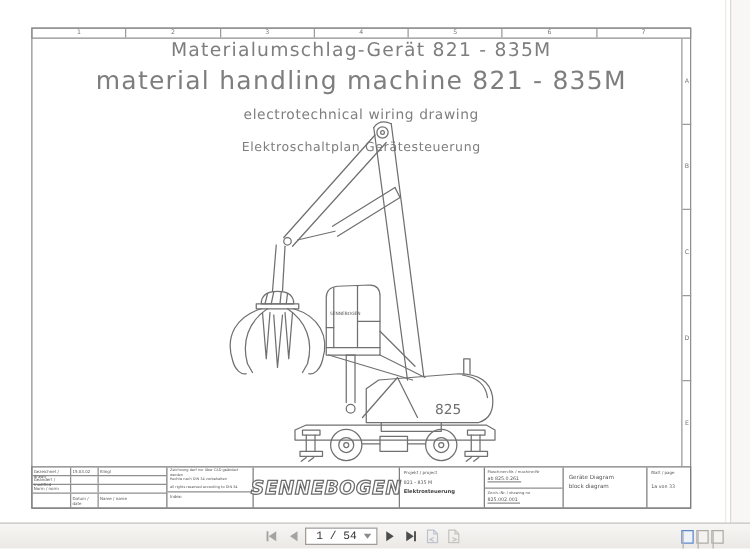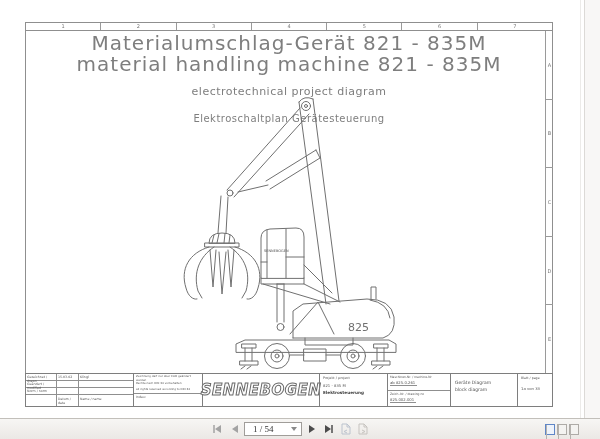--- a/index.html
+++ b/index.html
@@ -9,21 +9,21 @@
   
   .frame-outer{position:absolute;left:25px;top:22px;width:528px;height:385px;border:1px solid #8f8f8f;}
   .frame-columns{position:absolute;left:25px;top:22px;width:528px;height:9px;border:1px solid #8f8f8f;display:flex;}
   .frame-columns span{flex:1;border-right:1px solid #9a9a9a;font-size:5px;line-height:7px;text-align:center;color:#777;}
   .frame-columns span:last-child{border-right:none;}
   .frame-rows{position:absolute;left:545px;top:31px;width:8px;height:342px;border-left:1px solid #9a9a9a;display:flex;flex-direction:column;}
   .frame-rows div{flex:1;border-bottom:1px solid #9a9a9a;font-size:5px;color:#777;display:flex;align-items:center;justify-content:center;}
   .frame-rows div:last-child{border-bottom:none;}
   
   .sheet-title{position:absolute;left:25px;width:528px;text-align:center;color:#7e7e7e;letter-spacing:1px;white-space:nowrap;}
-  .t1{top:31px;font-size:20px;}
+  .t1{top:31px;font-size:15px;}
   .t2{top:52px;font-size:20px;}
   .t3{top:72px;font-size:10px;letter-spacing:0.5px;margin-top:41px;}
   .t4{top:85px;font-size:11px;letter-spacing:0.5px;}
   
   .machine{position:absolute;left:0;top:0;pointer-events:none;}
   
   .tblock{position:absolute;left:25px;top:373px;width:528px;height:34px;border:1px solid #7e7e7e;font-size:3.2px;color:#555;}
   .tb{position:absolute;top:0;height:32px;border-left:1px solid #7e7e7e;}
   .tb:first-child{border-left:none;}
   .tb-left{left:0;width:107px;display:flex;flex-direction:column;border-left:none;}
@@ -56,21 +56,21 @@
   .tb-page .lab{font-size:3.2px;margin-bottom:6px;}
   .tb-page .val{font-size:3.8px;}
   
   .scroll-line{position:absolute;left:580px;top:0;width:1px;height:418px;background:#ecebe9;}
   .vscrollbar{position:absolute;left:584px;top:0;width:16px;height:418px;background:#f8f7f6;border-left:1px solid #dcdad7;}
   .toolbar{position:absolute;left:0;top:418px;width:600px;height:21px;background:linear-gradient(#f7f6f4,#ecp 0);
            background:linear-gradient(#f7f6f4,#ebe8e5);border-top:1px solid #c2bfba;}
   .nav-group{position:absolute;left:210px;top:3px;display:flex;align-items:center;gap:3px;}
   .tbtn{width:14px;height:14px;display:flex;align-items:center;justify-content:center;cursor:default;}
   .page-box{position:relative;width:58px;height:14px;background:#fff;border:1px solid #a09d99;display:flex;align-items:center;}
-  .page-box input{width:44px;border:none;outline:none;font-size:9px;font-family:Liberation Serif, serif;color:#333;padding:0 0 0 8px;background:transparent;}
+  .page-box input{width:44px;border:none;outline:none;font-size:9px;font-family:Liberation Mono, monospace;color:#333;padding:0 0 0 8px;background:transparent;}
   .caret{width:0;height:0;border-left:3px solid transparent;border-right:3px solid transparent;border-top:4px solid #8a8a8a;margin-left:2px;}
   .layout-group{position:absolute;left:545px;top:5px;display:flex;gap:2px;}
   .licon{width:10px;height:11px;}
   .licon.active{border:1px solid #5f86c7;background:#eef3fb;}
   .licon.idle{border:1px solid #aeaba7;background:#f4f3f1;}
   .licon .inner{margin:2px auto 0;width:4px;height:6px;border-left:1px solid #b5b2ae;}
 </style>
 </head>
 <body>
 
@@ -92,21 +92,21 @@
         <div>A</div>
         <div>B</div>
         <div>C</div>
         <div>D</div>
         <div>E</div>
       </div>
 
     <div class="sheet-title t1">Materialumschlag-Gerät 821 - 835M</div>
     <div class="sheet-title t2">material handling machine 821 - 835M</div>
     <div class="sheet-title t3">Elektroschaltplan Gerätesteuerung</div>
-    <div class="sheet-title t4">electrotechnical project diagram</div>
+    <div class="sheet-title t4">electrotechnical wiring drawing</div>
 
     <svg class="machine" width="600" height="439" viewBox="0 0 600 439">
       <g stroke="#707070" fill="none" stroke-width="1" stroke-linejoin="round" stroke-linecap="round">
 
         <path d="M326,304 L299,102"></path>
         <path d="M339,301 L313,99"></path>
         <path d="M299,102 Q304,95 313,99"></path>
         <circle cx="306" cy="106" r="4.5"></circle>
         <circle cx="306" cy="106" r="1.5"></circle>
 

